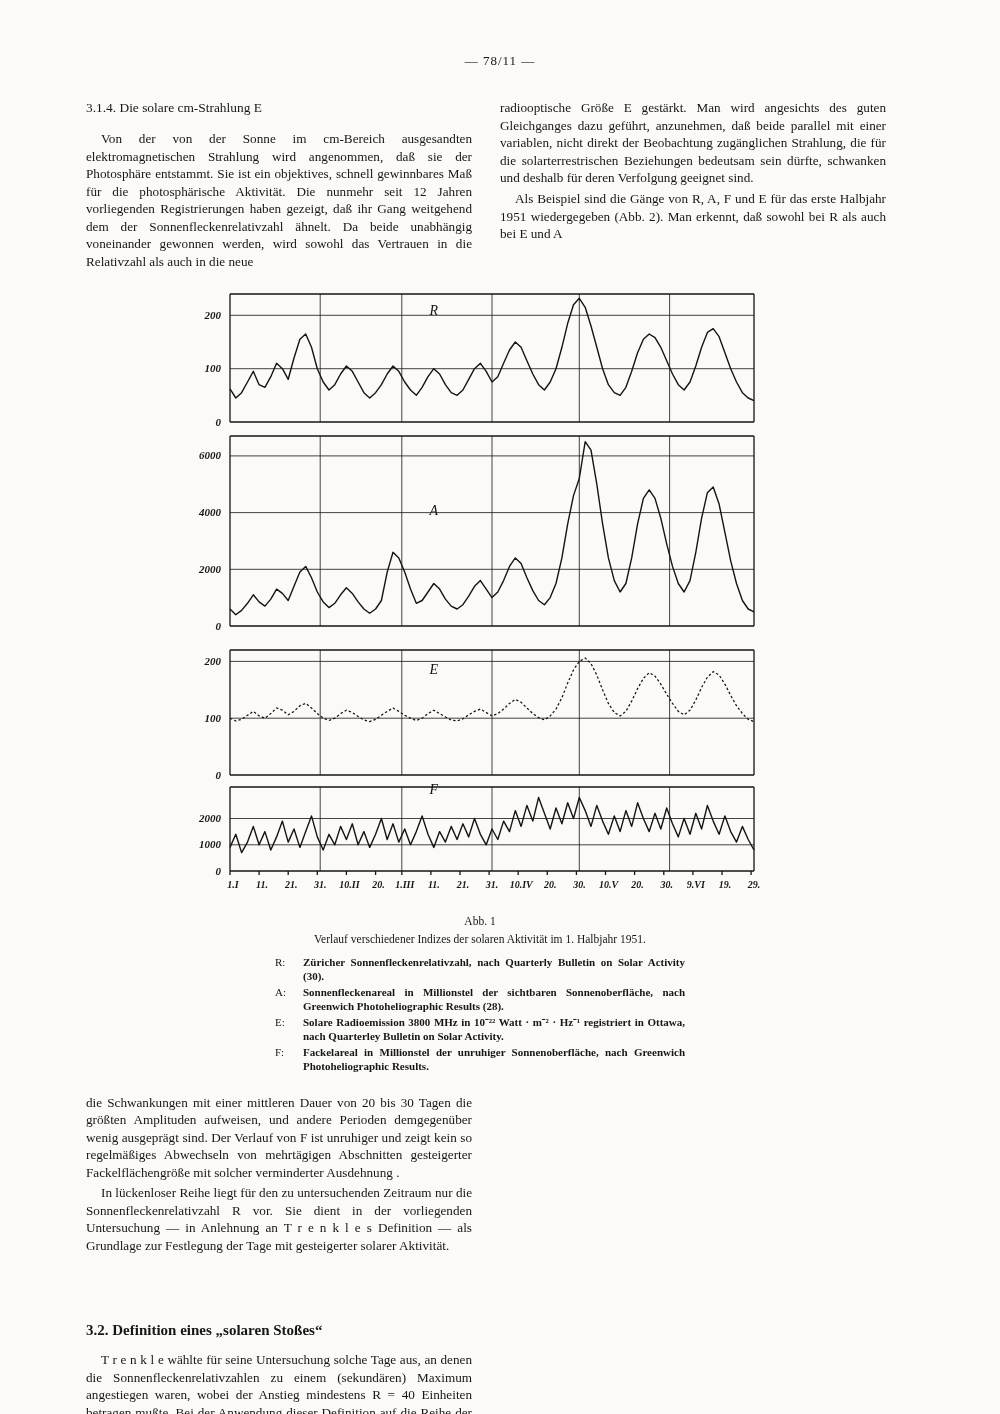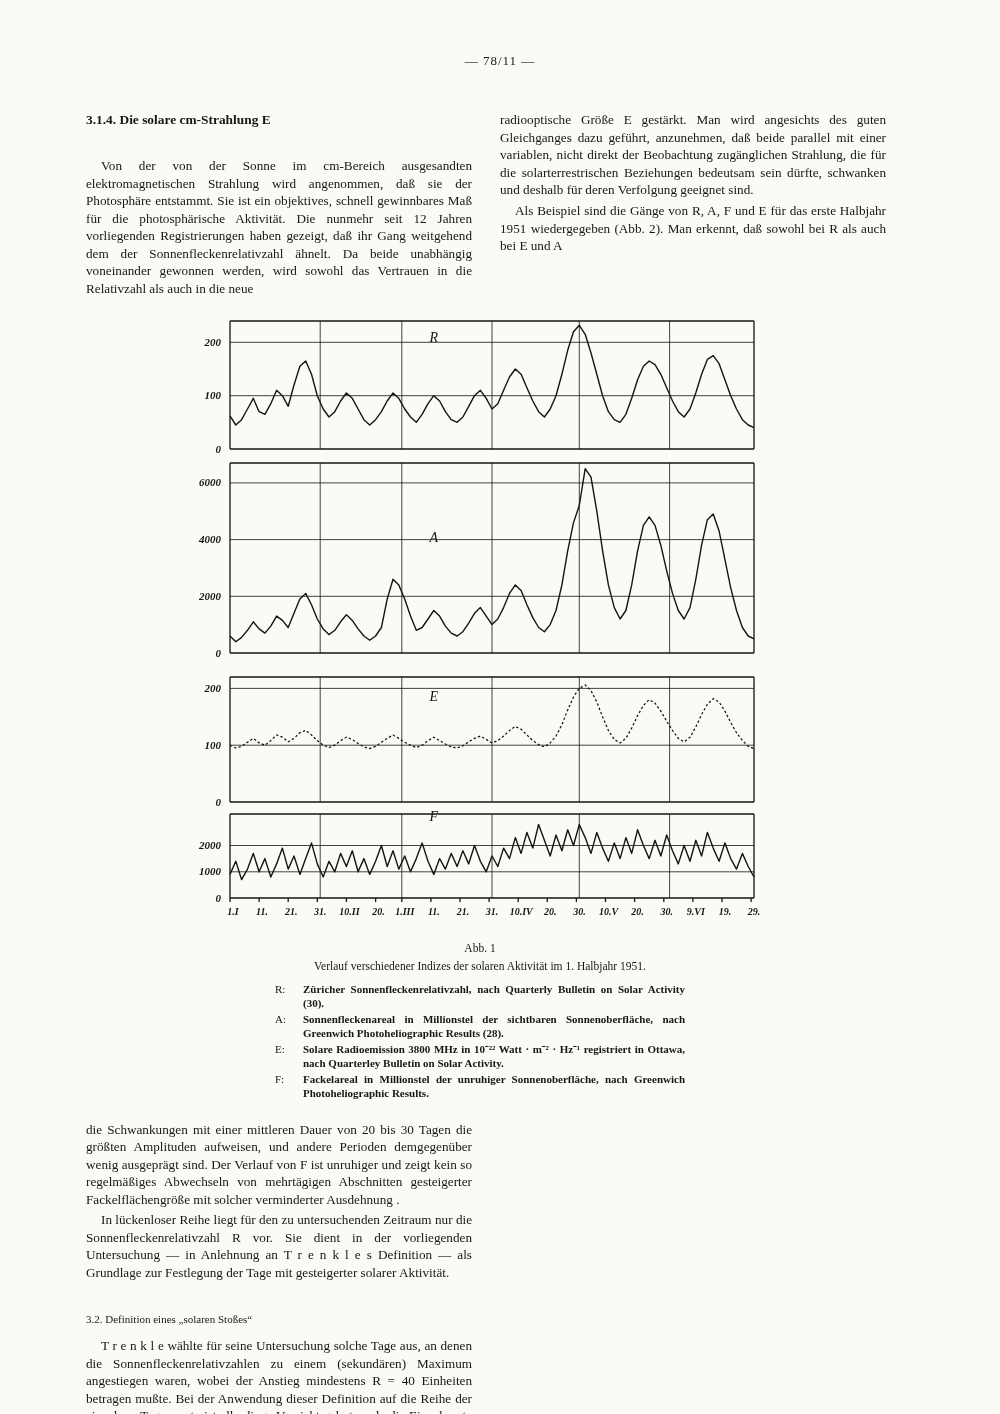--- a/index.html
+++ b/index.html
@@ -5,27 +5,27 @@
   * { margin:0; padding:0; box-sizing:border-box; }
   body { background:#efede8; }
   .page {
     width:1000px; height:1414px; overflow:hidden; position:relative;
     background:#fbfaf6; color:#161616;
     font-family:"Liberation Serif", serif;
     font-size:13.2px; line-height:1.33;
     padding-top:52px;
     margin:0 auto;
   }
-  .page-number { text-align:center; font-size:13px; letter-spacing:1px; margin-bottom:42px; }
+  .page-number { text-align:center; font-size:13px; letter-spacing:1px; margin-bottom:30px; }
   .cols { display:flex; width:800px; margin-left:86px; gap:28px; }
   .col { width:386px; text-align:justify; }
   .col p { text-indent:15px; margin-bottom:3px; }
   .col p.noindent { text-indent:0; }
-  h3.sect { font-size:13.4px; font-weight:bold; margin-bottom:28px; }
-  h3.sect2 { font-size:11px; font-weight:normal; margin-bottom:10px; }
+  h3.sect { font-size:13.4px; font-weight:normal; margin-bottom:13px; }
+  h3.sect2 { font-size:15px; font-weight:bold; margin-bottom:10px;margin-top:36px; }
   figure { margin:16px 0 0 0; }
   #chart-host { margin-left:180px; }
   svg text { fill:#161616; }
   .ytick  { font:italic 600 11px "Liberation Serif", serif; text-anchor:end; }
   .xtick  { font:italic 600 10px "Liberation Serif", serif; text-anchor:middle; }
   .clabel { font:italic 14px "Liberation Serif", serif; text-anchor:middle; }
   .curve  { fill:none; stroke:#141414; stroke-width:1.4; stroke-linejoin:round; }
   .curve.dotted { stroke-dasharray:2.4 2.2; stroke-width:1.25; }
   .gridline  { stroke:#141414; stroke-width:0.8; }
   .frameline { stroke:#141414; stroke-width:1.3; }

